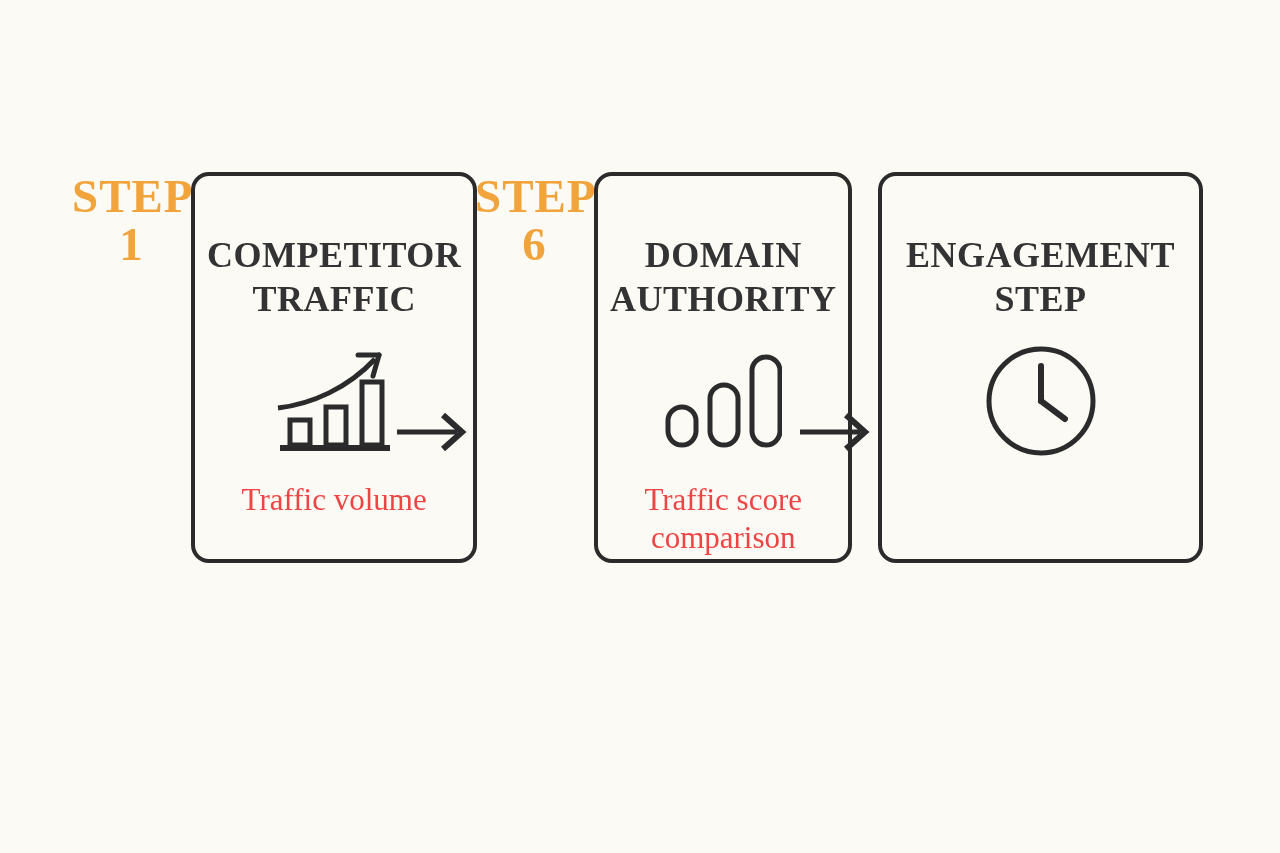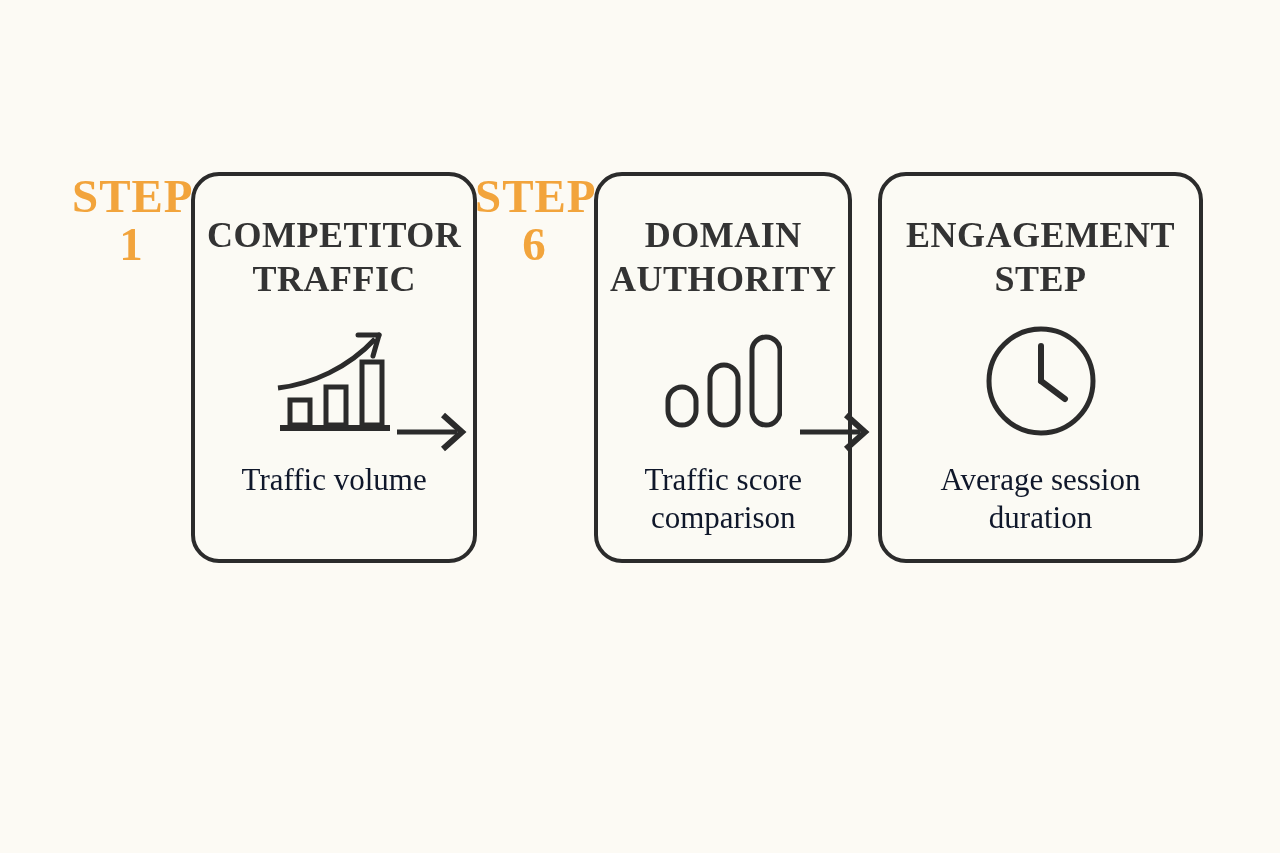--- a/index.html
+++ b/index.html
@@ -26,41 +26,41 @@
   .step-label{
     text-align:center;
     font-size:47px;line-height:48px;font-weight:700;
     letter-spacing:1px;
     color:var(--accent);
     margin:0 0 37px 0;
   }
   .card{
     height:391px;
     border:4px solid var(--ink);
-    border-radius:28px;
+    border-radius:18px;
     background:var(--card-bg);
     display:flex;flex-direction:column;align-items:center;
-    padding:37px 12px 0 12px;
+    padding:57px 12px 0 12px;
   }
   .card-title{
     font-size:36px;line-height:44px;font-weight:700;
     letter-spacing:0.5px;
     color:var(--title);
     text-align:center;
     max-width:300px;
   }
   .icon-wrap{
     height:112px;margin-top:24px;
     display:flex;align-items:center;justify-content:center;
     color:var(--ink);
   }
   .caption{
     margin-top:24px;
     font-size:31px;line-height:38px;
-    color:#0f172a;
+    color:#ef4444;
     text-align:center;
     max-width:262px;
   }
   .gap{flex:1;position:relative;}
   .arrow{
     position:absolute;left:0;top:240px;
     width:100%;height:40px;
     color:var(--ink);
   }
   svg{display:block;}
@@ -122,18 +122,17 @@
     <div class="step-col">
       <div class="card">
         <div class="card-title">ENGAGEMENT STEP</div>
         <div class="icon-wrap">
           <svg width="112" height="112" viewBox="0 0 112 112" fill="none" stroke="currentColor">
             <circle cx="56" cy="56" r="52" stroke-width="5"></circle>
             <line x1="56" y1="56" x2="56" y2="21" stroke-width="6" stroke-linecap="round"></line>
             <line x1="56" y1="56" x2="80" y2="74" stroke-width="6" stroke-linecap="round"></line>
           </svg>
         </div>
-        <div class="caption">Average session duration</div>
       </div>
     </div>
 
   </div>
 </div>
 
 </body></html>

